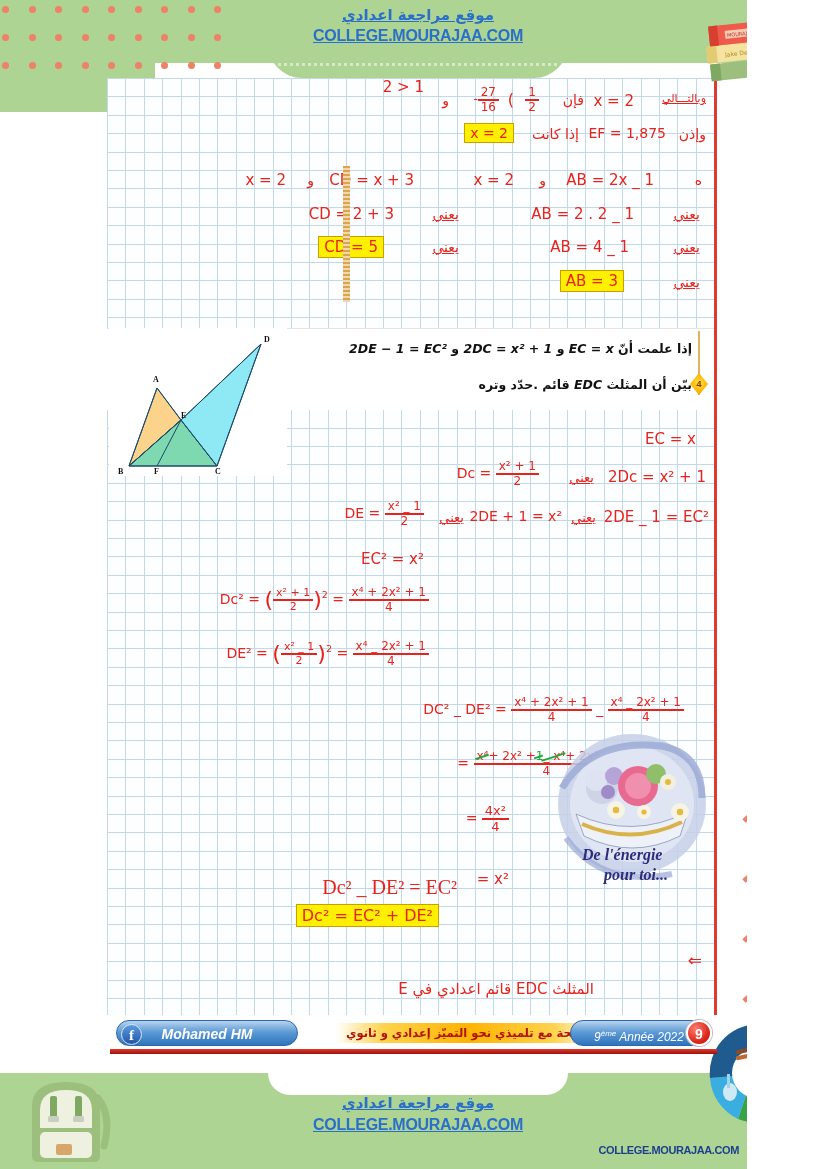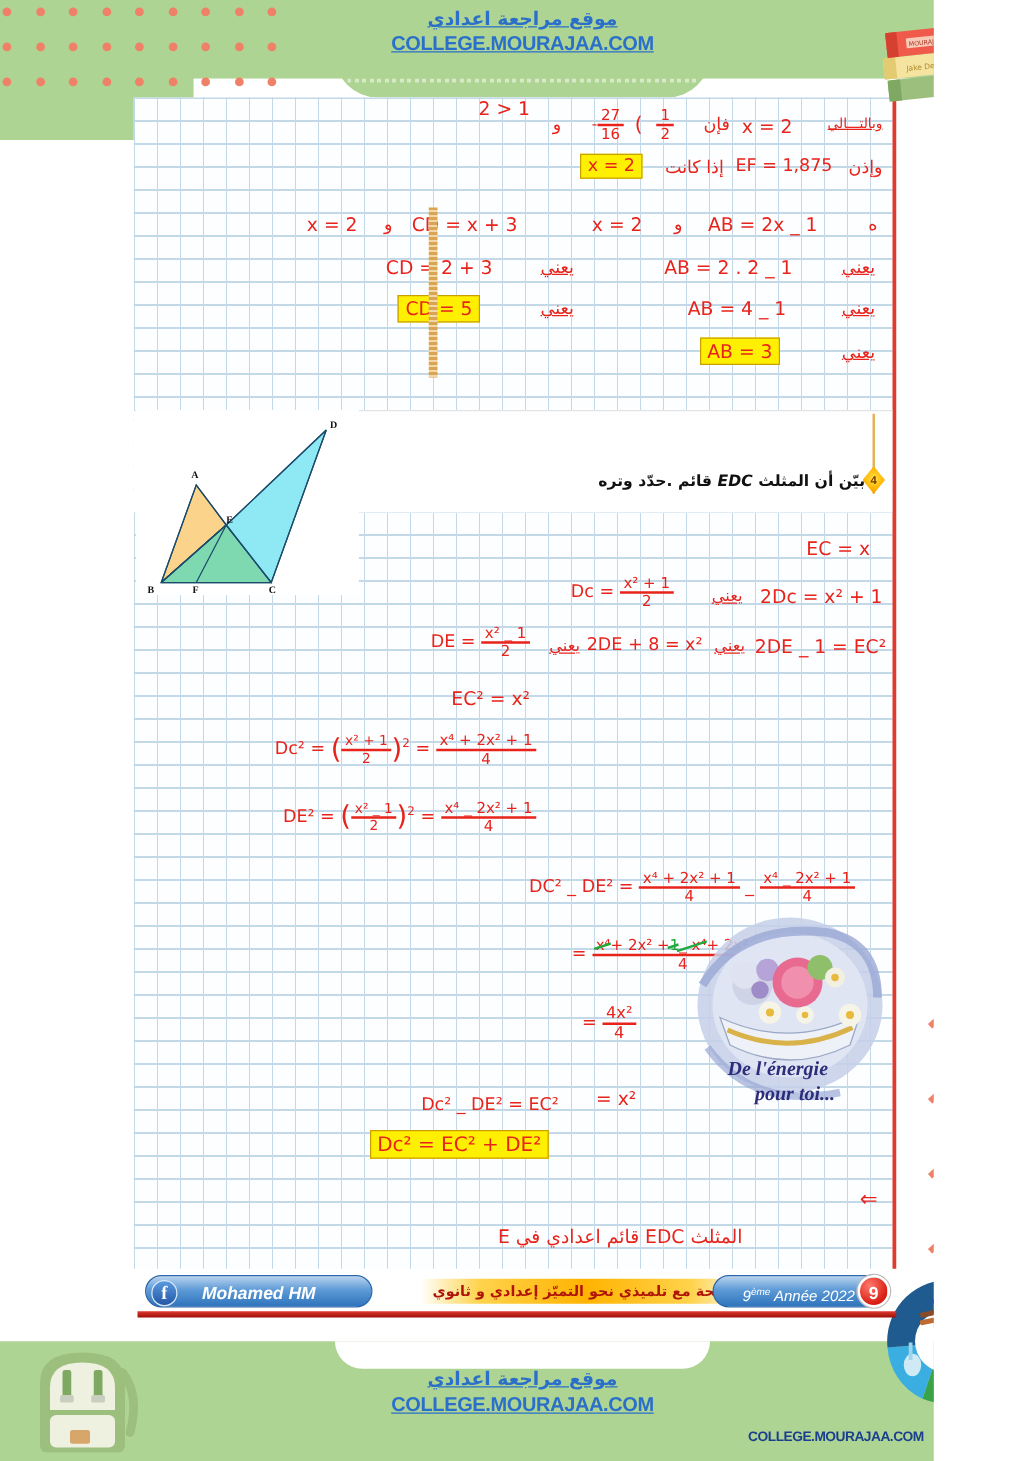--- a/index.html
+++ b/index.html
@@ -269,20 +269,28 @@
     <div class="hw" style="right:320px; top:127px; font-size:15px;">CD = 2 + 3</div>
 
     <div class="hw hw-ar" style="right:255px; top:161px; font-size:14px; text-decoration:underline;">يعني</div>
     <div class="hw" style="right:330px; top:160px; font-size:15px;">
       <span class="hl">CD = 5</span>
     </div>
 
     <div class="prob-card">
       <div class="prob-rule"></div>
       <div class="prob-badge">4</div>
+      <div class="prob-line" style="top:12px;">
+        <span>إذا علمت أنّ</span>
+        <span style="font-style:italic">EC = x</span>
+        <span>و</span>
+        <span style="font-style:italic">2DC = x² + 1</span>
+        <span>و</span>
+        <span style="font-style:italic">2DE − 1 = EC²</span>
+      </div>
       <div class="prob-line" style="top:48px;">
         <span>بيّن أن المثلث</span>
         <span style="font-style:italic">EDC</span>
         <span>قائم .حدّد وتره</span>
       </div>
     </div>
 
     <svg class="fig" viewBox="0 0 178 148">
       <rect x="0" y="0" width="178" height="148" fill="#ffffff"></rect>
       <g stroke="#1b4b6b" stroke-width="1" fill="none">
@@ -306,21 +314,21 @@
 
     <div class="hw" style="right:8px; top:390px; font-size:15px;">2Dc = x² + 1</div>
     <div class="hw hw-ar" style="right:120px; top:392px; font-size:13px; text-decoration:underline;">يعني</div>
     <div class="hw" style="right:175px; top:382px; font-size:14px;">
       <span>Dc =</span>
       <span class="frac" style="font-size:12px;"><span class="num">x² + 1</span><span class="den">2</span></span>
     </div>
 
     <div class="hw" style="right:5px; top:430px; font-size:15px;">2DE _ 1 = EC²</div>
     <div class="hw hw-ar" style="right:118px; top:432px; font-size:13px; text-decoration:underline;">يعني</div>
-    <div class="hw" style="right:152px; top:430px; font-size:14px;">2DE + 8 = x²</div>
+    <div class="hw" style="right:152px; top:430px; font-size:14px;">2DE + 1 = x²</div>
     <div class="hw hw-ar" style="right:250px; top:432px; font-size:13px; text-decoration:underline;">يعني</div>
     <div class="hw" style="right:290px; top:422px; font-size:14px;">
       <span>DE =</span>
       <span class="frac" style="font-size:12px;"><span class="num">x² _ 1</span><span class="den">2</span></span>
     </div>
 
     <div class="hw" style="right:290px; top:472px; font-size:15px;">EC² = x²</div>
 
     <div class="hw" style="right:285px; top:508px; font-size:14px;">
       <span>Dc² =</span>
@@ -353,21 +361,21 @@
       </span>
     </div>
 
     <div class="hw" style="right:205px; top:726px; font-size:14px;">
       <span>=</span>
       <span class="frac" style="font-size:13px;"><span class="num">4x²</span><span class="den">4</span></span>
     </div>
 
     <div class="hw" style="right:205px; top:792px; font-size:15px;">= x²</div>
 
-    <div class="hw" style="right:267px; top:798px; font-size:14px;">Dc² _ DE² = EC²</div>
+    <div class="hw" style="right:257px; top:798px; font-size:20px;font-family:Liberation Serif, serif;">Dc² _ DE² = EC²</div>
 
     <div class="hw" style="right:275px; top:828px; font-size:16px;">
       <span class="hl">Dc² = EC² + DE²</span>
     </div>
 
     <div class="hw" style="right:12px; top:872px; font-size:17px;">⇐</div>
     <div class="hw hw-ar" style="right:120px; top:902px; font-size:15px;">
       <span>المثلث</span>
       <span>EDC</span>
       <span>قائم اعدادي في</span>

